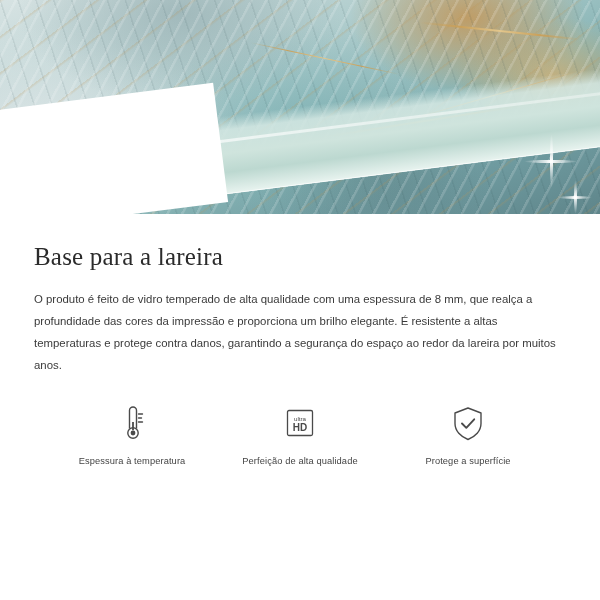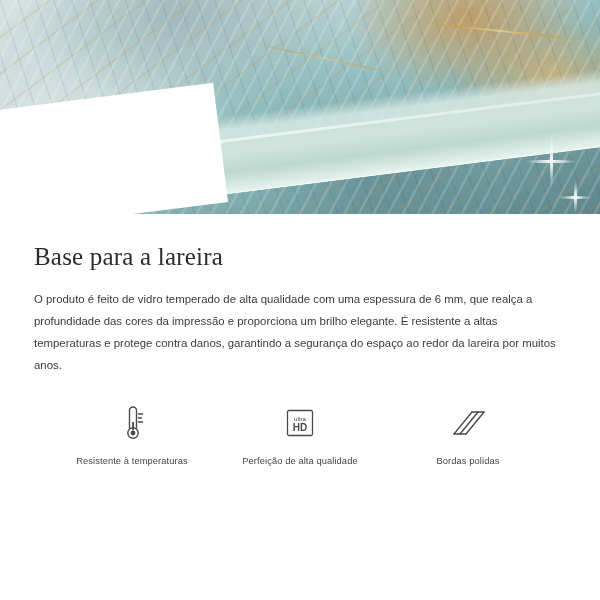--- a/index.html
+++ b/index.html
@@ -203,59 +203,56 @@
     <div class="hero-white-left"></div>
     <div class="hero-white-bottom"></div>
     <div class="sparkle s1"></div>
     <div class="sparkle s2"></div>
   </div>
 
   <div class="content">
     <h1 class="headline">
       <span>Base para a lareira</span>
     </h1>
-    <p class="body-text">O produto é feito de vidro temperado de alta qualidade com uma espessura de 6 mm, que realça a profundidade das cores da impressão e proporciona um brilho elegante. É resistente a altas temperaturas e protege contra danos, garantindo a segurança do espaço ao redor da lareira por muitos anos.</p>
+    <p class="body-text">O produto é feito de vidro temperado de alta qualidade com uma espessura de 8 mm, que realça a profundidade das cores da impressão e proporciona um brilho elegante. É resistente a altas temperaturas e protege contra danos, garantindo a segurança do espaço ao redor da lareira por muitos anos.</p>
 
     <div class="features">
 
       <div class="feature">
         <div class="feature-icon">
           <svg width="30" height="40" viewBox="0 0 30 40" fill="none" stroke="#4a4a4a" stroke-width="1.4">
             <path d="M12.5 24.5V6.5a3.5 3.5 0 1 1 7 0v18"></path>
             <circle cx="16" cy="29" r="5.2"></circle>
             <path d="M16 18v8.2" stroke-width="1.8"></path>
             <circle cx="16" cy="29" r="2.4" fill="#4a4a4a" stroke="none"></circle>
             <path d="M21.5 10h4M21.5 14h3M21.5 18h4" stroke-linecap="round"></path>
           </svg>
         </div>
-        <div class="feature-label">Resistente à temperaturas</div>
+        <div class="feature-label">Espessura à temperatura</div>
       </div>
 
       <div class="feature">
         <div class="feature-icon">
           <svg width="36" height="34" viewBox="0 0 36 34">
             <rect x="5.5" y="3.5" width="25" height="25" rx="1.5" fill="none" stroke="#4a4a4a" stroke-width="1.3"></rect>
             <text x="18" y="14" text-anchor="middle" font-family="Liberation Sans, sans-serif" font-size="6.2" fill="#4a4a4a">ultra</text>
             <text x="18" y="24" text-anchor="middle" font-family="Liberation Sans, sans-serif" font-size="10" font-weight="bold" fill="#4a4a4a">HD</text>
           </svg>
         </div>
         <div class="feature-label">Perfeição de alta qualidade</div>
       </div>
 
-
-
       <div class="feature">
         <div class="feature-icon">
-          <svg width="36" height="32" viewBox="0 0 36 32">
-            <path d="M4 26 L22 4" stroke="#4a4a4a" stroke-width="1.4" stroke-linecap="round"></path>
-            <path d="M10 26 L28 4" stroke="#4a4a4a" stroke-width="1.4" stroke-linecap="round"></path>
-            <path d="M16 26 L34 4" stroke="#4a4a4a" stroke-width="1.4" stroke-linecap="round"></path>
-            <path d="M4 26 H16" stroke="#4a4a4a" stroke-width="1.4" stroke-linecap="round"></path>
-            <path d="M22 4 H34" stroke="#4a4a4a" stroke-width="1.4" stroke-linecap="round"></path>
+          <svg width="34" height="38" viewBox="0 0 34 38">
+            <path d="M17 3 L30 8 V18.5 C30 26 24.2 31.8 17 34.5 C9.8 31.8 4 26 4 18.5 V8 Z" fill="none" stroke="#4a4a4a" stroke-width="1.4" stroke-linejoin="round"></path>
+            <path d="M11 18.5 L15.3 22.8 L23.2 14.3" fill="none" stroke="#4a4a4a" stroke-width="1.9" stroke-linecap="round" stroke-linejoin="round"></path>
           </svg>
         </div>
-        <div class="feature-label">Bordas polidas</div>
+        <div class="feature-label">Protege a superfície</div>
       </div>
+
+
 
 
     </div>
   </div>
 </div>
 
 </body></html>

